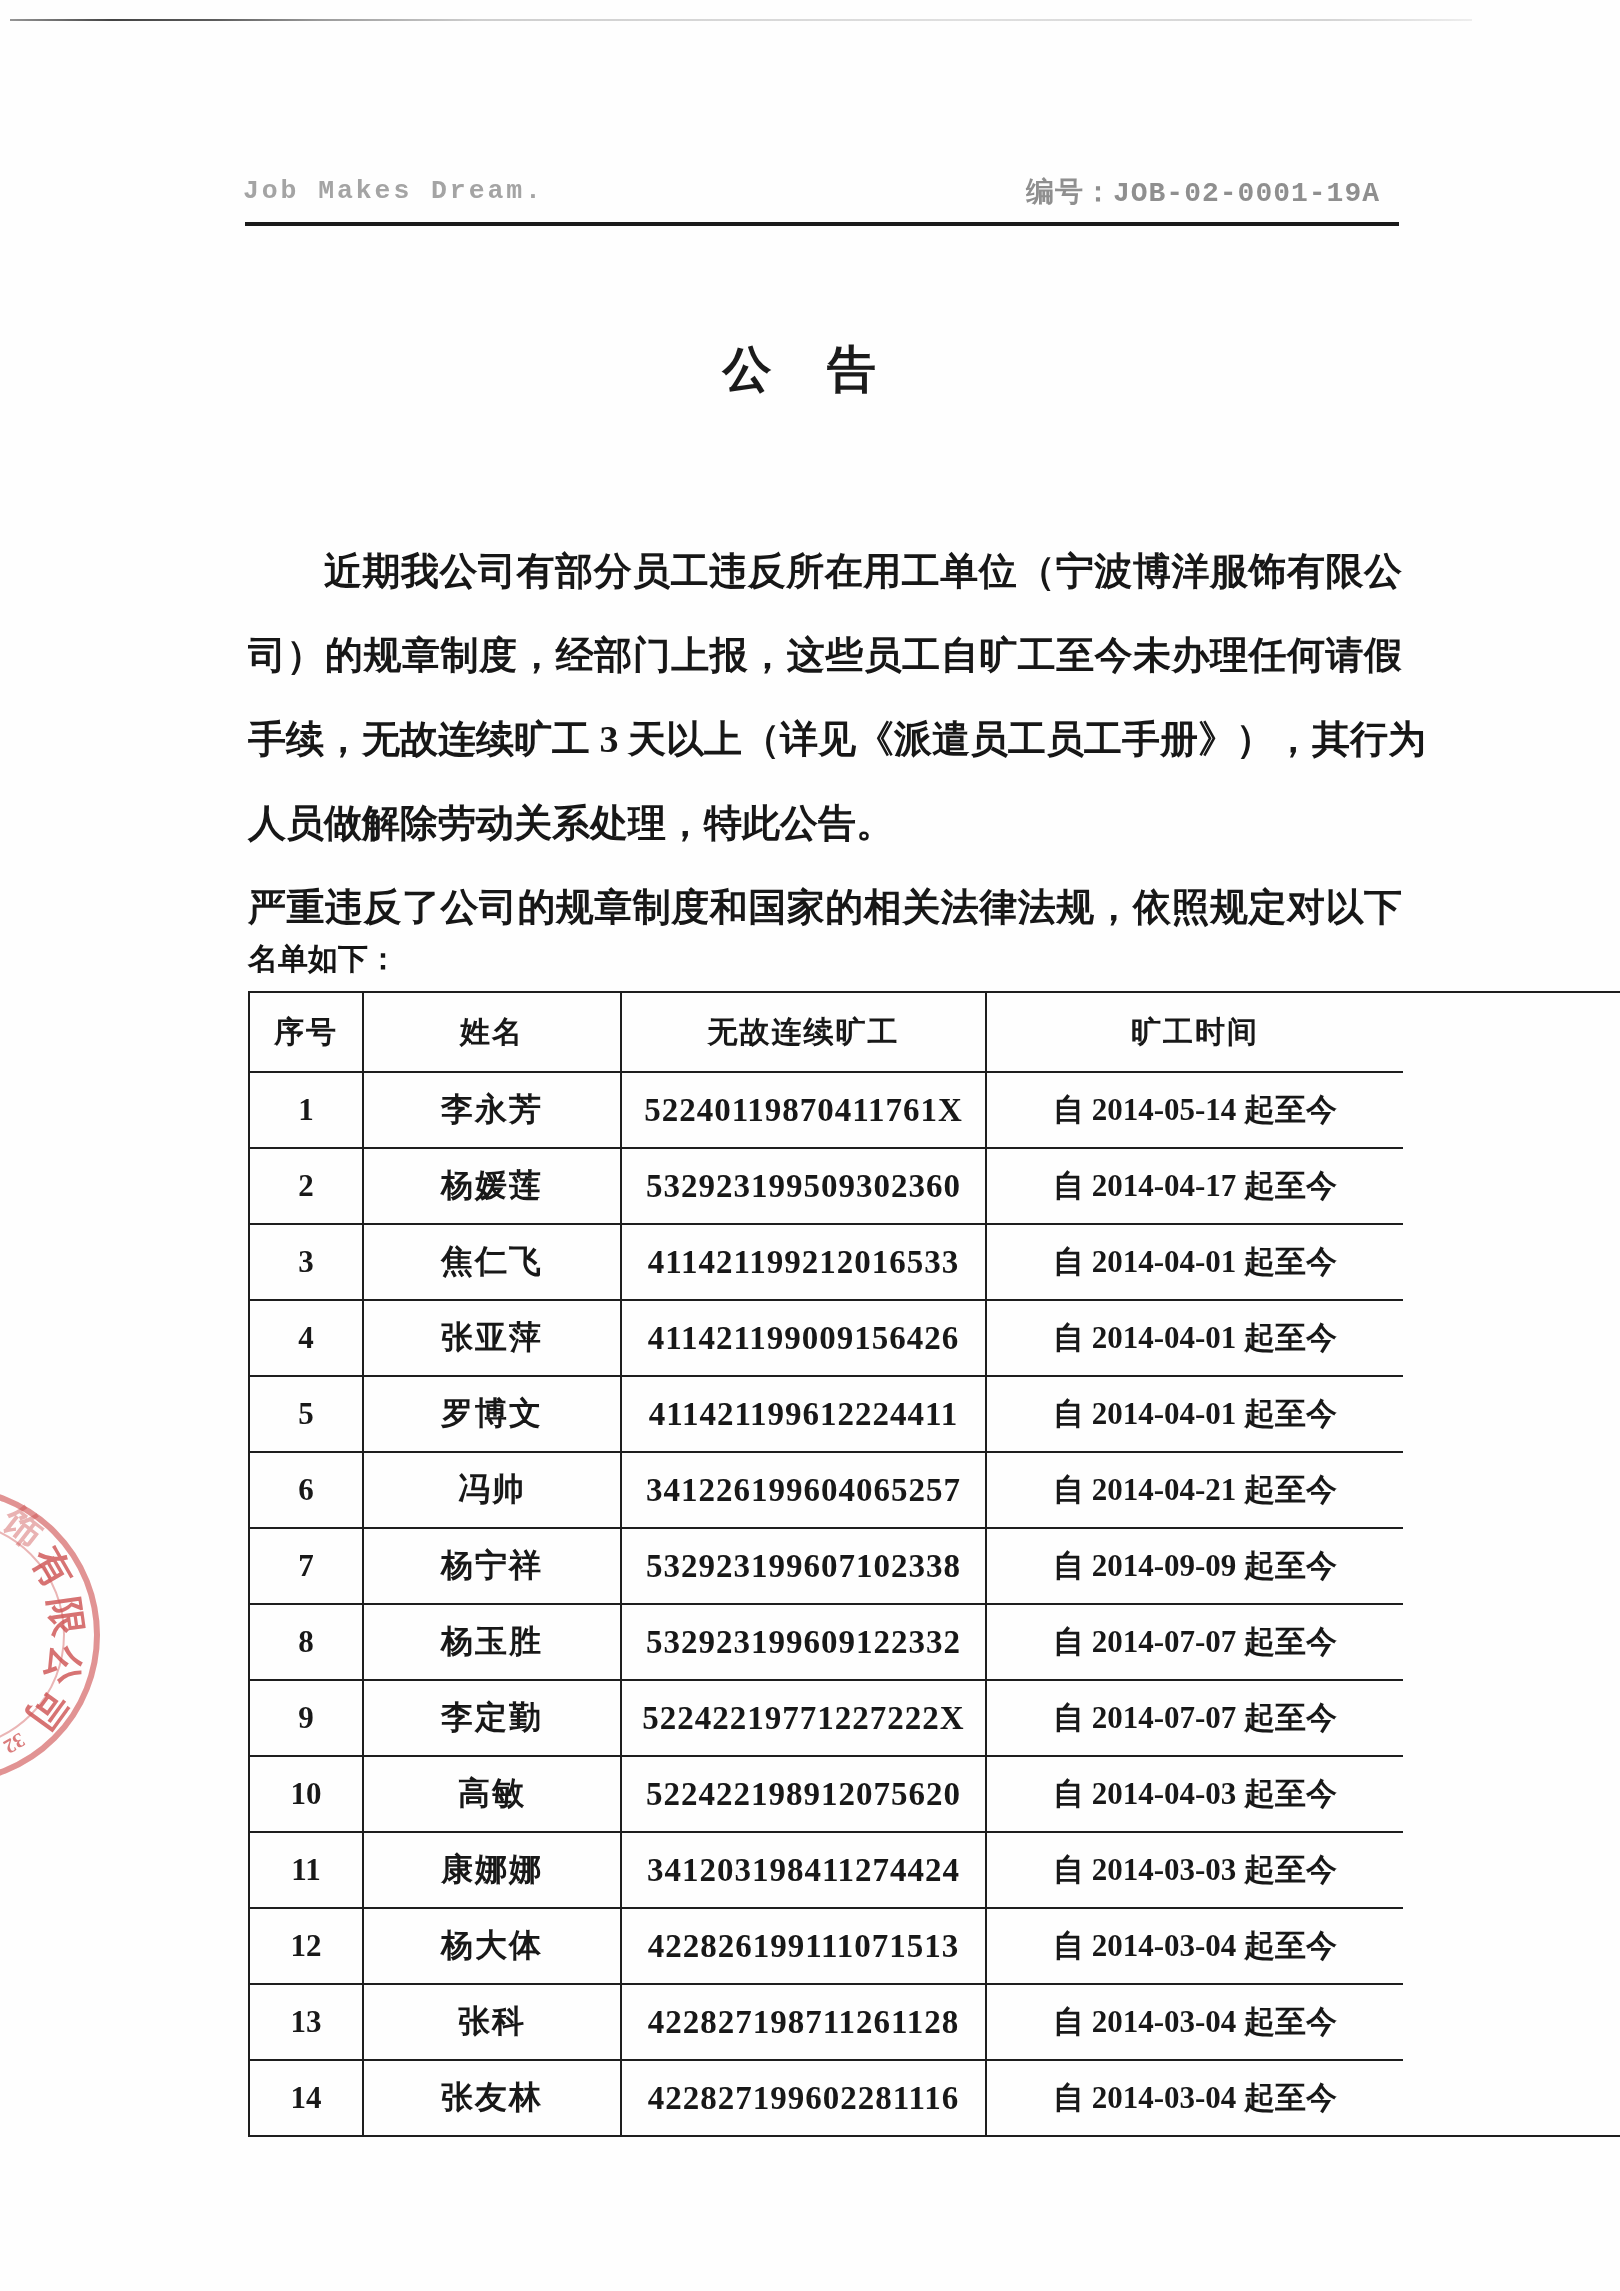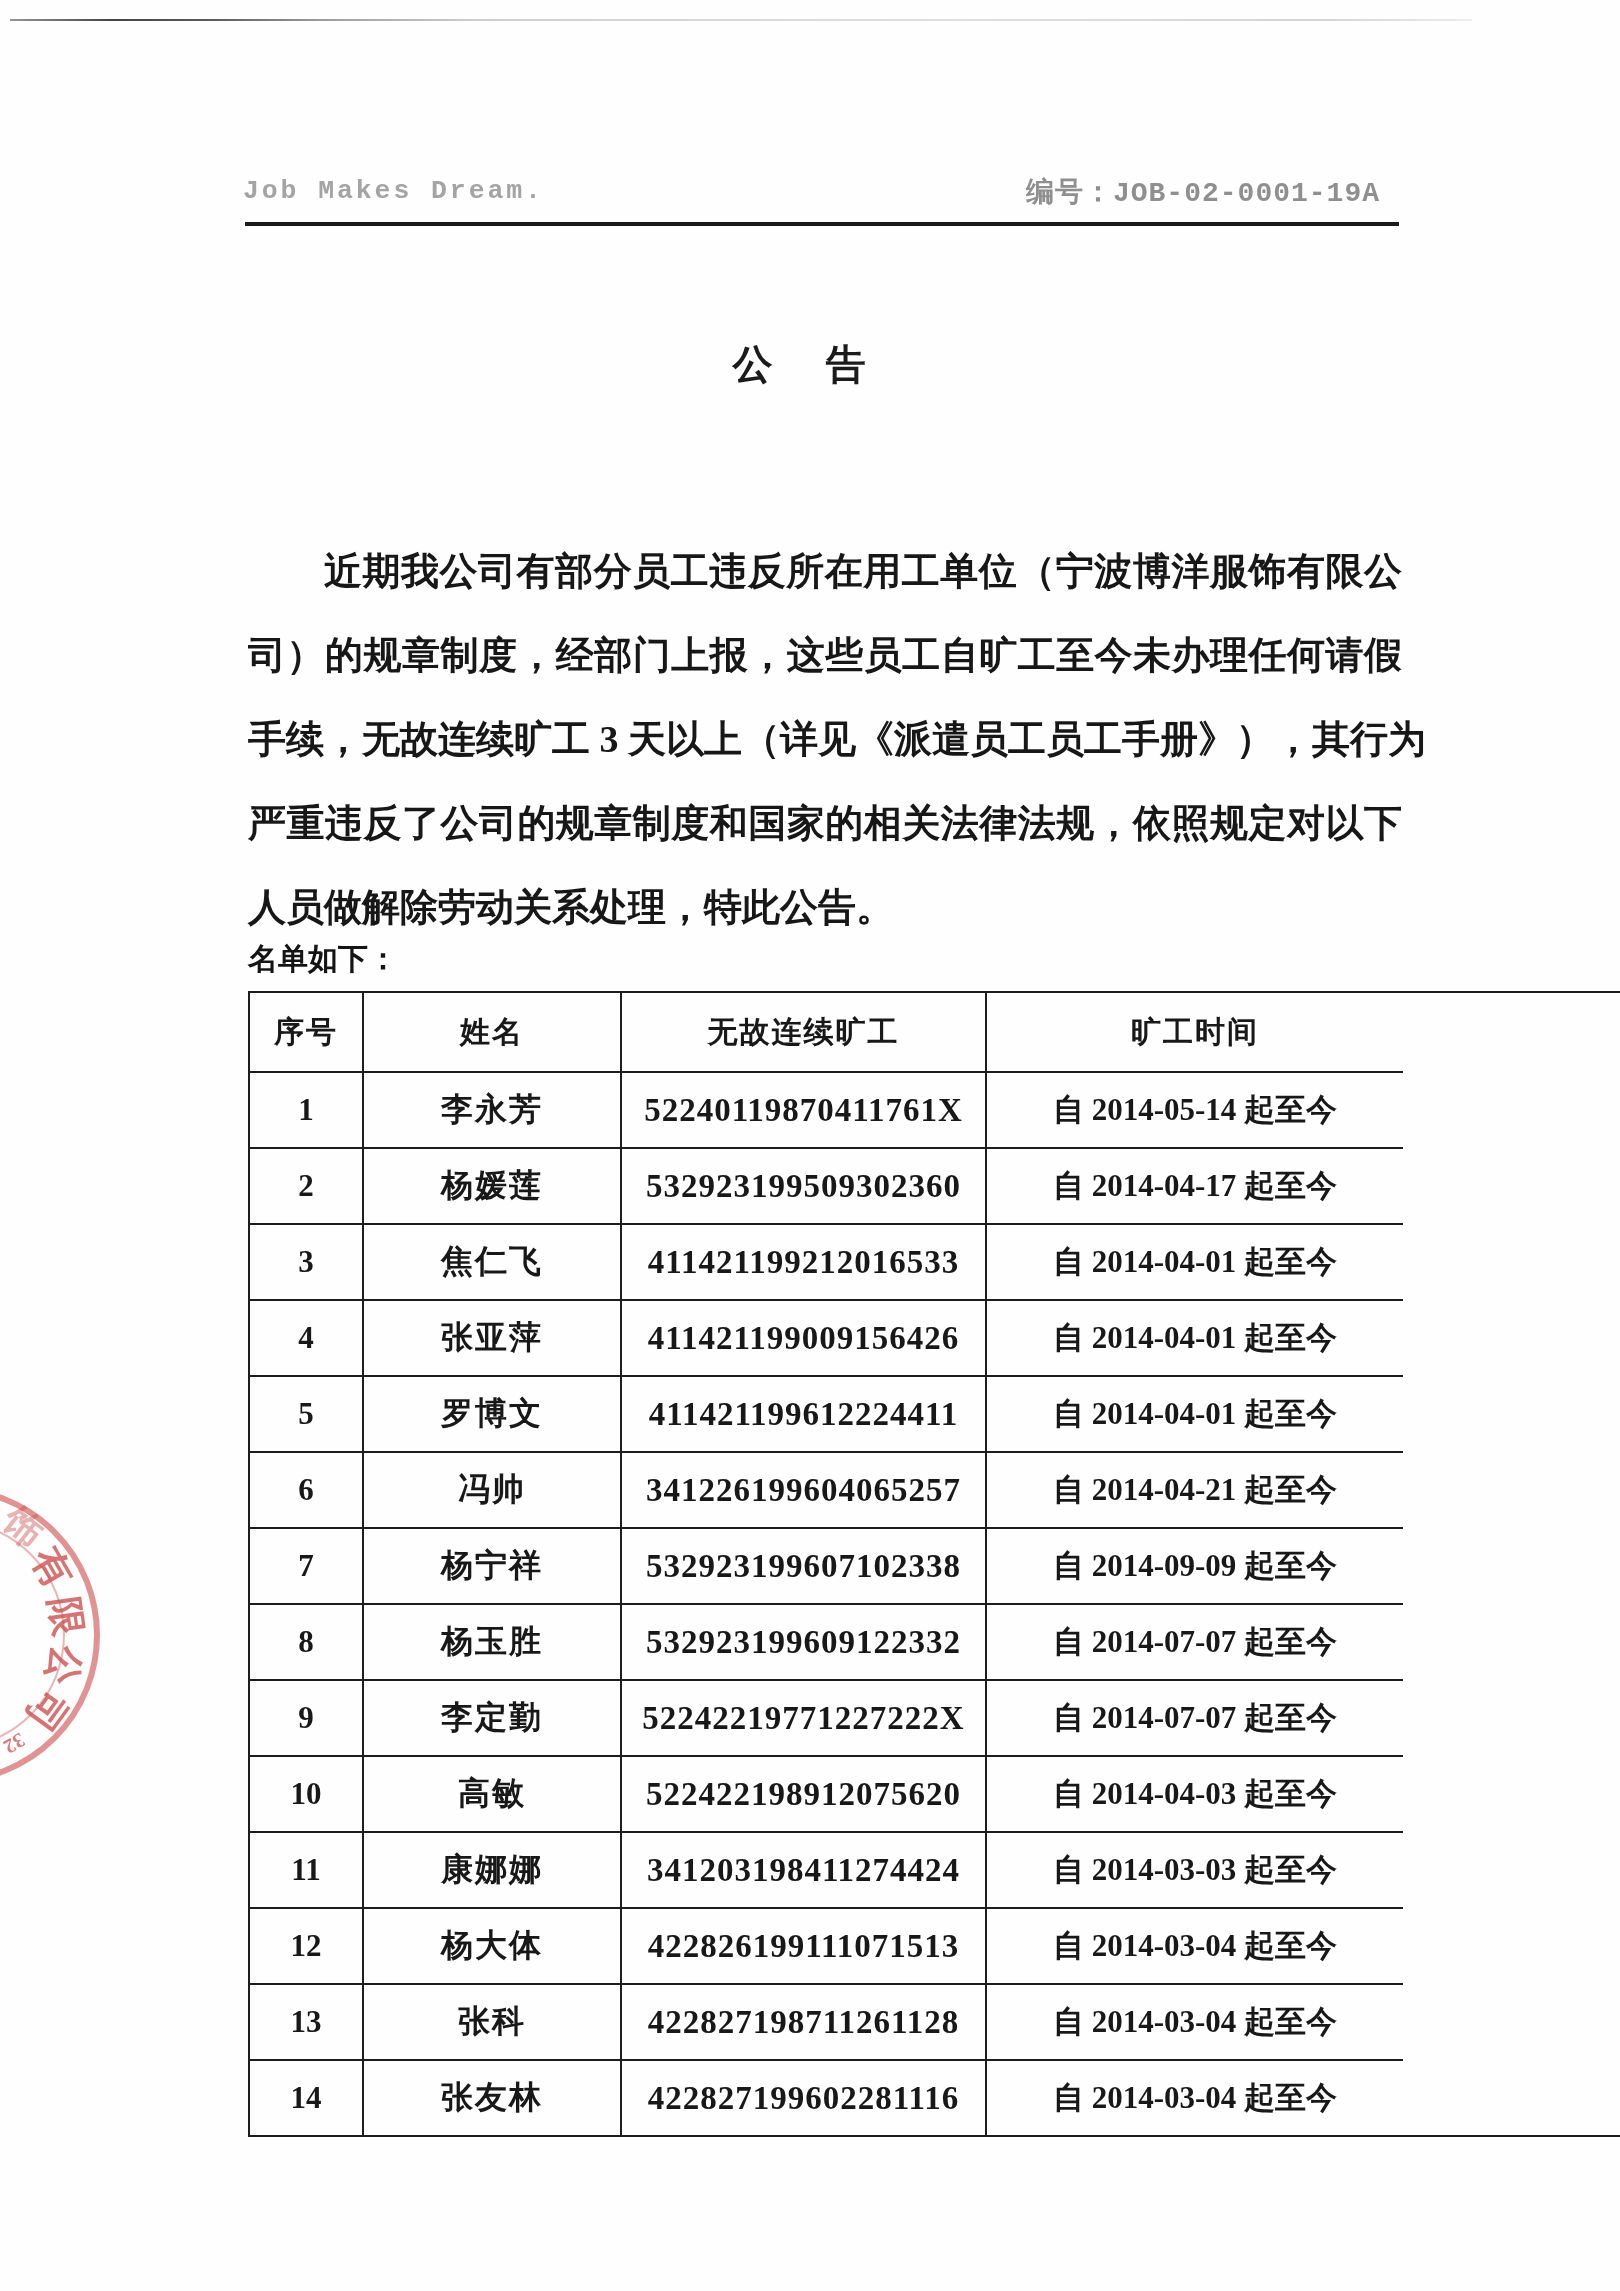--- a/index.html
+++ b/index.html
@@ -29,21 +29,21 @@
     font-family:"Liberation Mono","DejaVu Sans Mono",monospace;
     font-size:28px;font-weight:600;letter-spacing:1px;color:#8f8f8f;
   }
   .hdr-rule{
     position:absolute;left:245px;top:222px;width:1154px;height:3.9px;
     background:#1a1a1a;
   }
   
   .title{
     position:absolute;left:0;top:337px;width:100%;margin:0;
-    text-align:center;font-size:40px;font-weight:700;
+    text-align:center;font-size:49px;font-weight:700;
     letter-spacing:21.6px;color:#1b1b1b;
   }
   
   .bodytext{
     position:absolute;left:248px;top:529px;width:1154px;
     font-size:38px;font-weight:600;color:#171717;
   }
   .bline{
     height:84px;line-height:84px;
     text-align:justify;text-align-last:justify;
@@ -119,22 +119,22 @@
   <div class="hdr-slogan">Job Makes Dream.</div>
   <div class="hdr-docno">编号：JOB-02-0001-19A</div>
   <div class="hdr-rule"></div>
 
   <h1 class="title">公 告</h1>
 
   <div class="bodytext">
     <div class="bline indent">近期我公司有部分员工违反所在用工单位（宁波博洋服饰有限公</div>
     <div class="bline">司）的规章制度，经部门上报，这些员工自旷工至今未办理任何请假</div>
     <div class="bline">手续，无故连续旷工 3 天以上（详见《派遣员工员工手册》），其行为</div>
+    <div class="bline final">人员做解除劳动关系处理，特此公告。</div>
     <div class="bline">严重违反了公司的规章制度和国家的相关法律法规，依照规定对以下</div>
-    <div class="bline final">人员做解除劳动关系处理，特此公告。</div>
   </div>
 
   <div class="list-label">名单如下：</div>
 
   <div class="table">
     <div class="hcell col1">序号</div>
     <div class="hcell">姓名</div>
     <div class="hcell">无故连续旷工</div>
     <div class="hcell">旷工时间</div>
 

